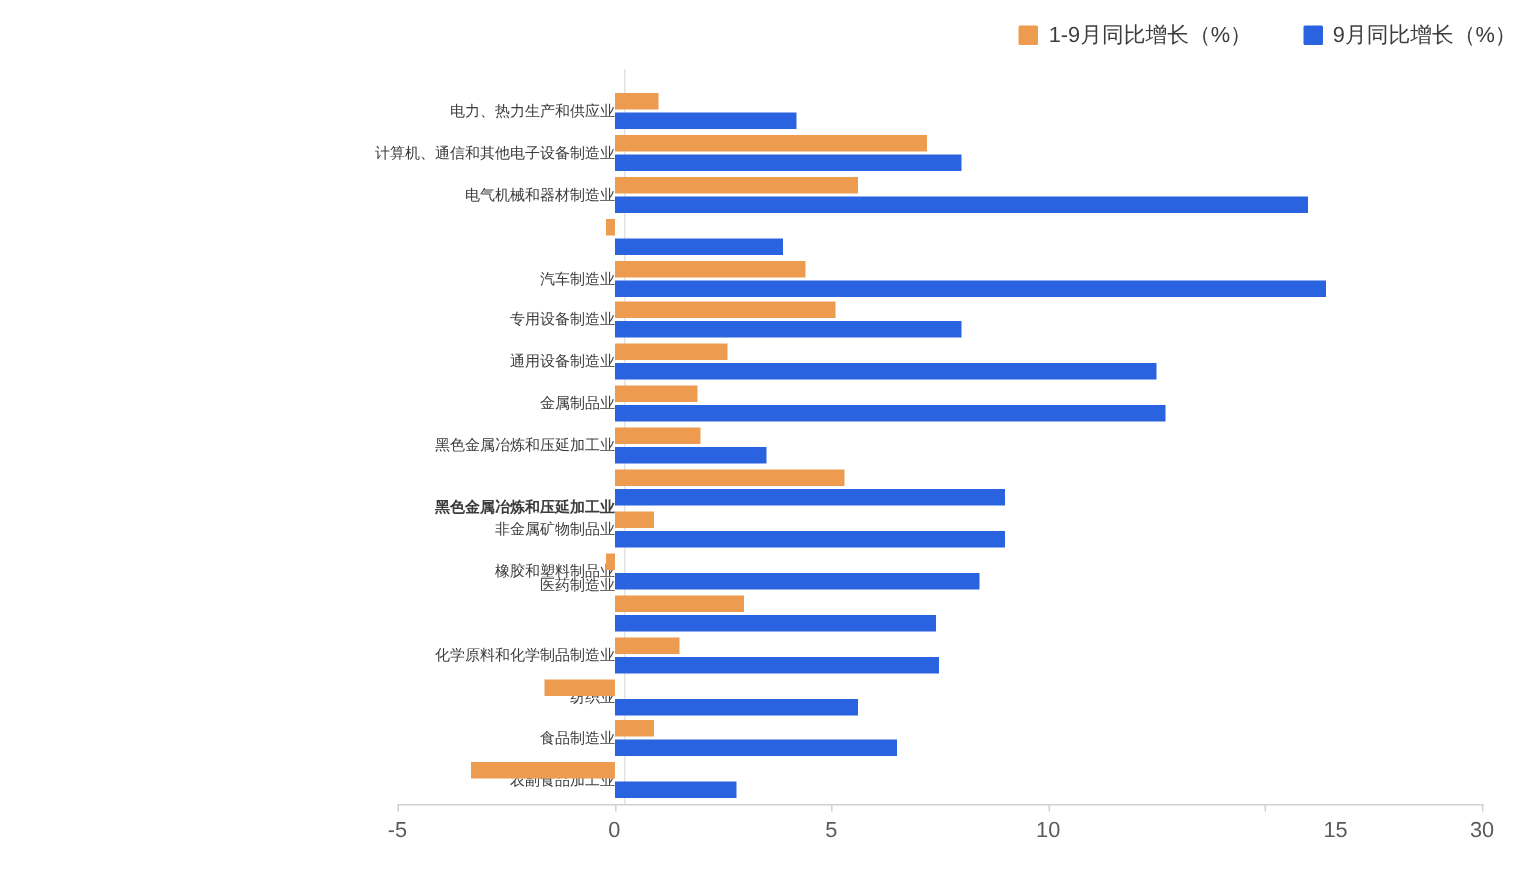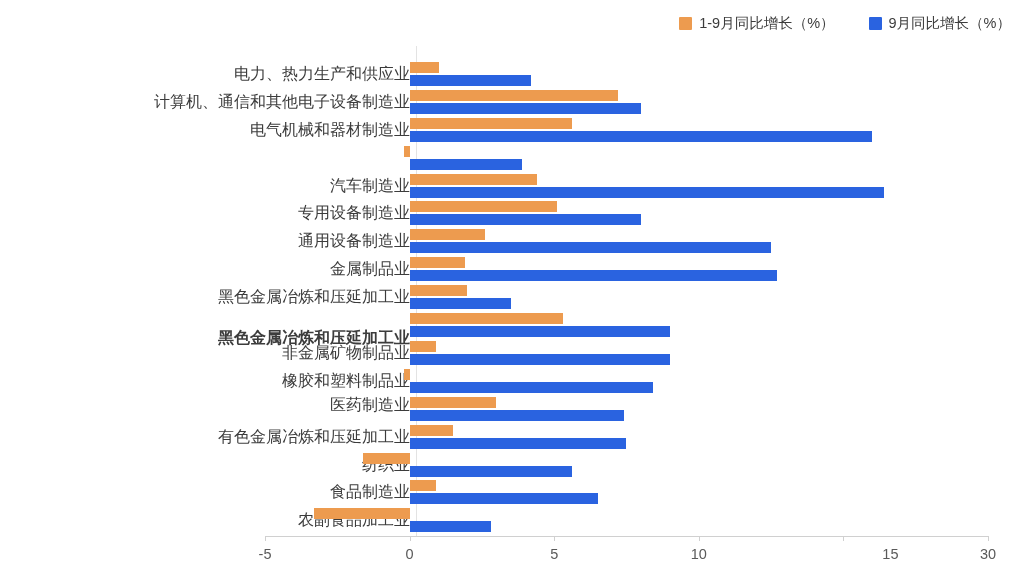--- a/index.html
+++ b/index.html
@@ -56,21 +56,21 @@
   #labels {
     position: absolute;
     left: 0;
     top: 0;
     width: 416px;
     height: 490px;
   }
   .cat-label {
     position: absolute;
     right: 6px;
-    font-size: 16px;
+    font-size: 10px;
     color: #3c3c3c;
     white-space: nowrap;
     text-align: right;
     transform: translateY(-50%);
   }
 
   
   #bars {
     position: absolute;
     left: 0;
@@ -140,22 +140,22 @@
       <div class="cat-label" style="top: 83.75px;">电气机械和器材制造业</div>
       <div class="cat-label" style="top: 55.85px;">计算机、通信和其他电子设备制造业</div>
       <div class="cat-label" style="top: 139.55px;">汽车制造业</div>
       <div class="cat-label" style="top: 167.45px;">专用设备制造业</div>
       <div class="cat-label" style="top: 195.35px;">通用设备制造业</div>
       <div class="cat-label" style="top: 223.25px;">金属制品业</div>
       <div class="cat-label" style="top: 251.15px;">黑色金属冶炼和压延加工业</div>
       <div class="cat-label" style="top: 292px; font-weight: bold;">黑色金属冶炼和压延加工业</div>
       <div class="cat-label" style="top: 306.95px;">非金属矿物制品业</div>
       <div class="cat-label" style="top: 334.85px;">橡胶和塑料制品业</div>
-      <div class="cat-label" style="top: 359px; text-align: right;">医药制造业</div>
-      <div class="cat-label" style="top: 390.65px;">有色金属冶炼和压延加工业</div>
+      <div class="cat-label" style="top: 344px; text-align: right;">医药制造业</div>
+      <div class="cat-label" style="top: 390.65px;">化学原料和化学制品制造业</div>
       <div class="cat-label" style="top: 418.55px;">纺织业</div>
       <div class="cat-label" style="top: 446.45px;">食品制造业</div>
       <div class="cat-label" style="top: 474.35px;">农副食品加工业</div>
     </div>
   <div id="bars">
       <div class="bar orange" style="left: 409.6px; width: 28.92px; top: 15.95px; background: rgb(237, 155, 79);"></div>
       <div class="bar blue" style="left: 409.6px; width: 121.464px; top: 28.95px; background: rgb(42, 99, 224);"></div>
       <div class="bar orange" style="left: 409.6px; width: 208.224px; top: 43.85px; background: rgb(237, 155, 79);"></div>
       <div class="bar blue" style="left: 409.6px; width: 231.36px; top: 56.85px; background: rgb(42, 99, 224);"></div>
       <div class="bar orange" style="left: 409.6px; width: 161.952px; top: 71.75px; background: rgb(237, 155, 79);"></div>

